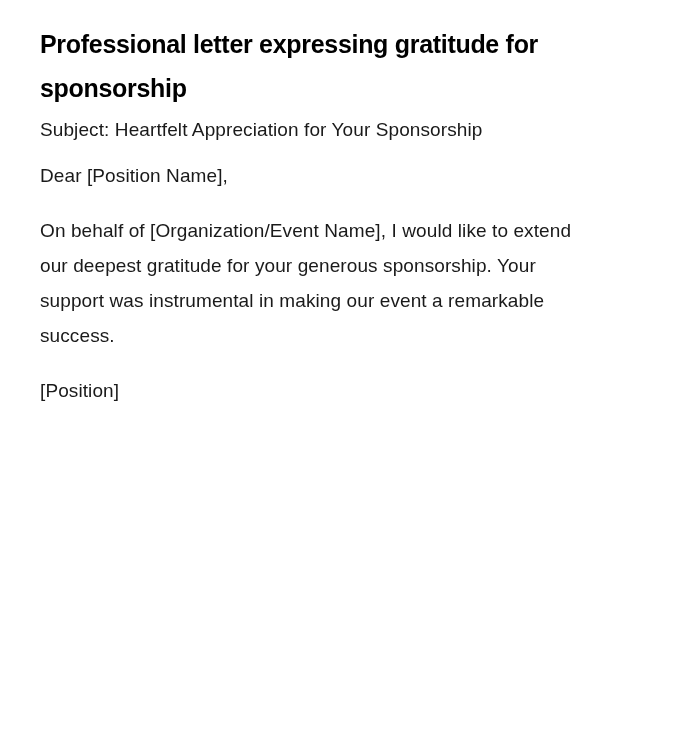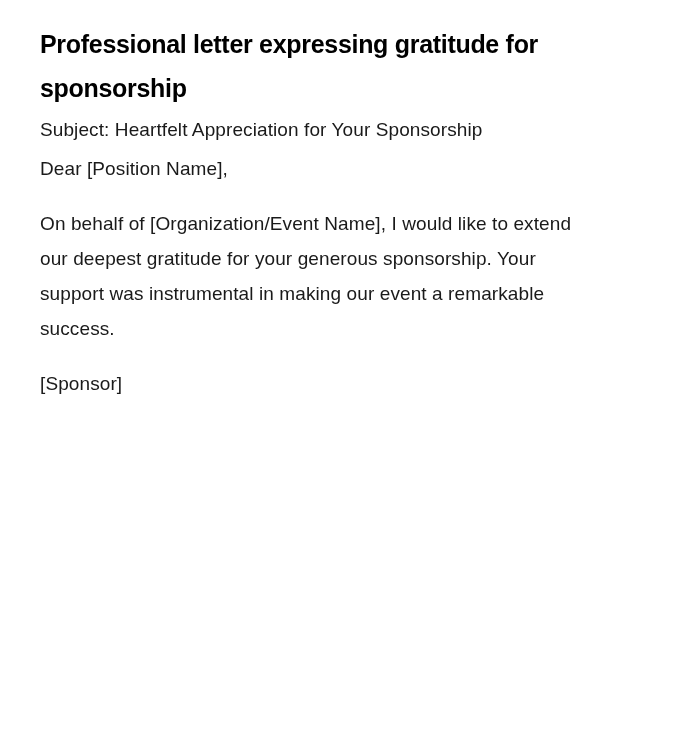--- a/index.html
+++ b/index.html
@@ -27,24 +27,24 @@
       letter-spacing: -0.3px;
       color: #000;
     }
     .para {
       font-size: 19px;
       line-height: 35px;
       margin: 0 0 20px 0;
       letter-spacing: 0.1px;
       color: #1a1a1a;
     }
-    .para.subject { margin-bottom: 4px; }
+    .para.subject { margin-bottom: 11px; }
   </style>
 </head>
 <body>
 
 <div class="doc">
   <h1 class="title">Professional letter expressing gratitude for sponsorship</h1>
   <p class="para subject">Subject: Heartfelt Appreciation for Your Sponsorship</p>
   <p class="para">Dear [Position Name],</p>
   <p class="para">On behalf of [Organization/Event Name], I would like to extend our deepest gratitude for your generous sponsorship. Your support was instrumental in making our event a remarkable success.</p>
-  <p class="para">[Sponsor]</p>
+  <p class="para">[Position]</p>
 </div>
 
 </body></html>

